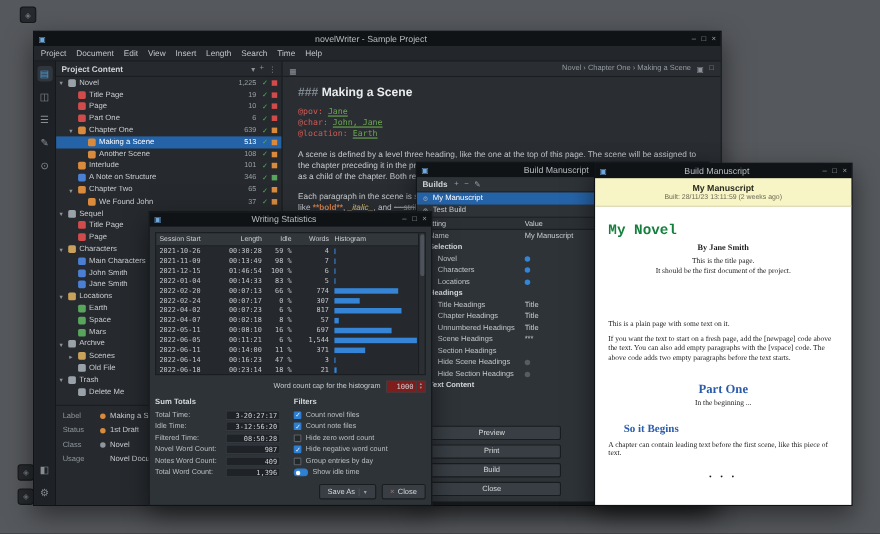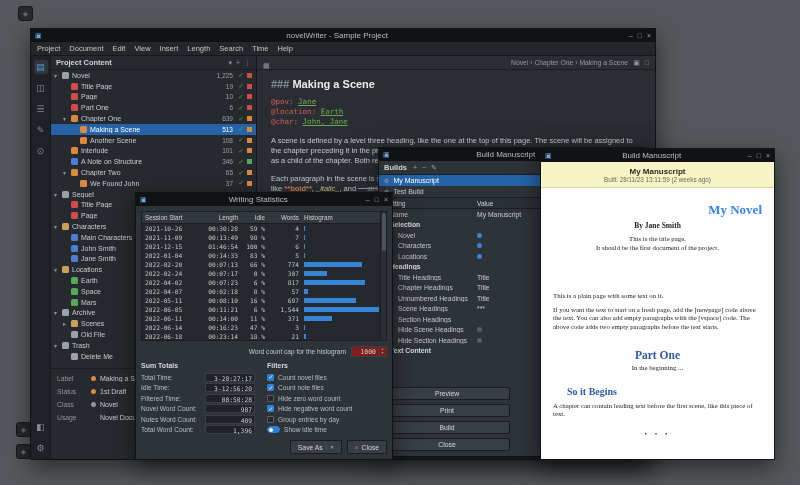--- a/index.html
+++ b/index.html
@@ -149,21 +149,21 @@
             color:#d6d9db; font-size:6.8px; display:flex; align-items:center; justify-content:center; }
 
   
   #win-preview { left:540px; top:148px; width:235px; height:312px; z-index:3; }
   .banner { height:26px; flex:0 0 26px; background:#f7f4c5; border-bottom:1px solid #d9d6a8;
             display:flex; flex-direction:column; align-items:center; justify-content:center; }
   .banner-title { font-size:8px; font-weight:bold; color:#2b2b20; }
   .banner-built { font-size:6.3px; color:#6b6b55; }
   .page { flex:1; background:#ffffff; overflow:hidden; padding:6px 12px 0 12px;
           font-family:"Liberation Serif", serif; color:#1c1c1c; }
-  .blk-h1 { font-size:13px; font-weight:bold; color:#3b82f6; text-align:right; margin:8px 0 3px; }
+  .blk-h1 { font-size:13px; font-weight:bold; color:#15803d; text-align:left; margin:8px 0 3px;font-family:Liberation Mono, monospace; }
   .blk-byline { font-size:7.5px; font-weight:bold; text-align:center; margin-bottom:5px; }
   .blk-center { font-size:6.8px; line-height:8.5px; text-align:center; }
   .blk-p { font-size:6.8px; line-height:8.5px; margin:5px 0; }
   .blk-p.gap { margin-top:40px; }
   .blk-h2 { font-size:11.5px; font-weight:bold; color:#2a5caa; text-align:center; margin:18px 0 3px; }
   .blk-h3 { font-size:10px; font-weight:bold; color:#2a5caa; margin:13px 14px 3px; }
   .blk-sep { font-size:7px; text-align:center; letter-spacing:3px; margin:11px 0; }
 
   
   .desk-icon { position:absolute; width:15px; height:15px; background:#26292d; border:1px solid #16181a;
@@ -532,23 +532,23 @@
 
               <span class="ed-hicon">□</span>
             </span>
         </div>
         <div class="ed-content">
           <div class="ed-h"><span class="hp">### </span><span>Making a Scene</span></div>
           <div class="ed-meta">
 
               <div class="meta-line"><span class="meta-key">@pov:</span> <span class="meta-val">Jane</span></div>
 
+              <div class="meta-line"><span class="meta-key">@char:</span> <span class="meta-val">John, Jane</span></div>
+
               <div class="meta-line"><span class="meta-key">@location:</span> <span class="meta-val">Earth</span></div>
-
-              <div class="meta-line"><span class="meta-key">@char:</span> <span class="meta-val">John, Jane</span></div>
             </div>
           <div class="ed-para1">A scene is defined by a level three heading, like the one at the top of this page. The scene will be assigned to the chapter preceding it in the project tree. The scene document can be sorted after the chapter document, or as a child of the chapter. Both result in the same output in the end, so it is a matter of preference.</div>
           <div class="ed-para2" id="ed-seglines">
               <div class="ed-line"><span class="seg-plain">Each paragraph in the scene is separated by a blank line. Text can have emphasis</span></div>
               <div class="ed-line"><span class="seg-plain">like </span><span class="seg-bold">**bold**</span><span class="seg-plain">, </span><span class="seg-italic">_italic_</span><span class="seg-plain">, and </span><span class="seg-strike">~~strikethrough~~</span><span class="seg-plain">. The emphasis formats are generally not</span></div>
               <div class="ed-line"><span class="seg-plain">supported for </span><span class="seg-italic">_nested </span><span class="seg-bolditalic">**emphasis**</span><span class="seg-italic">_</span><span class="seg-plain">.</span></div>
             </div>
         </div>
         <div class="statusbar">
           <span>Saved Document: Making a Scene</span>

